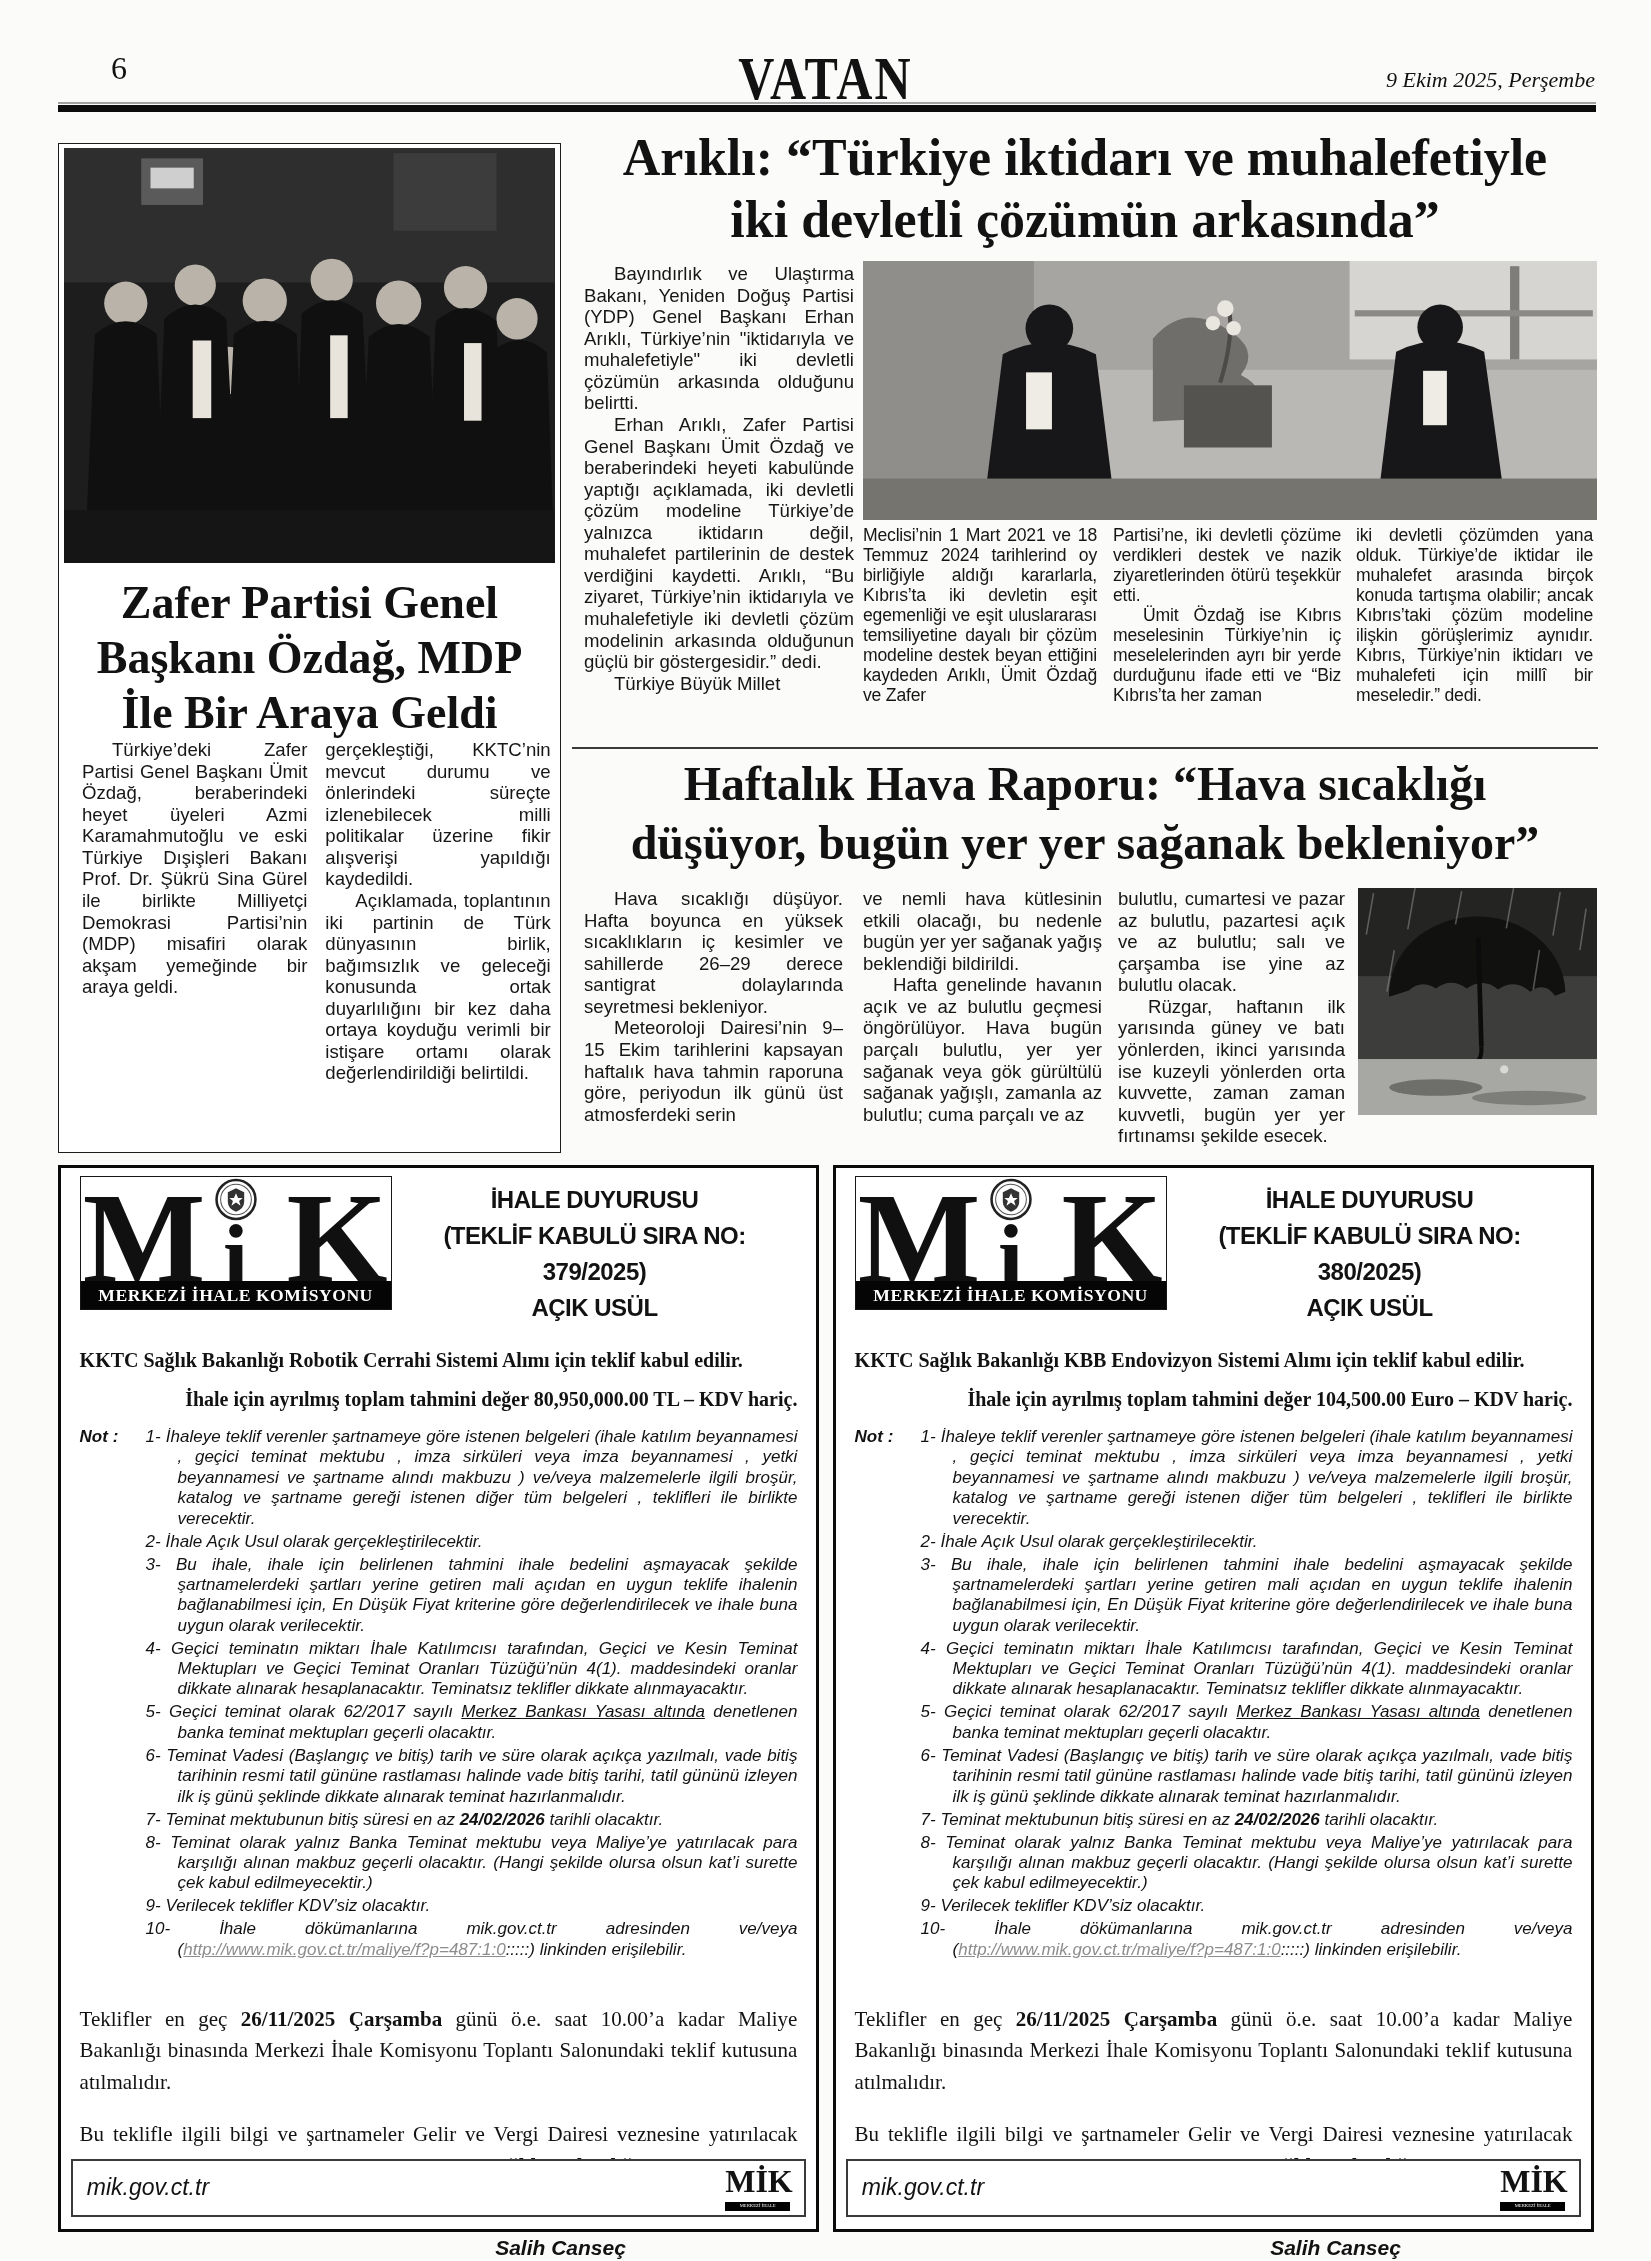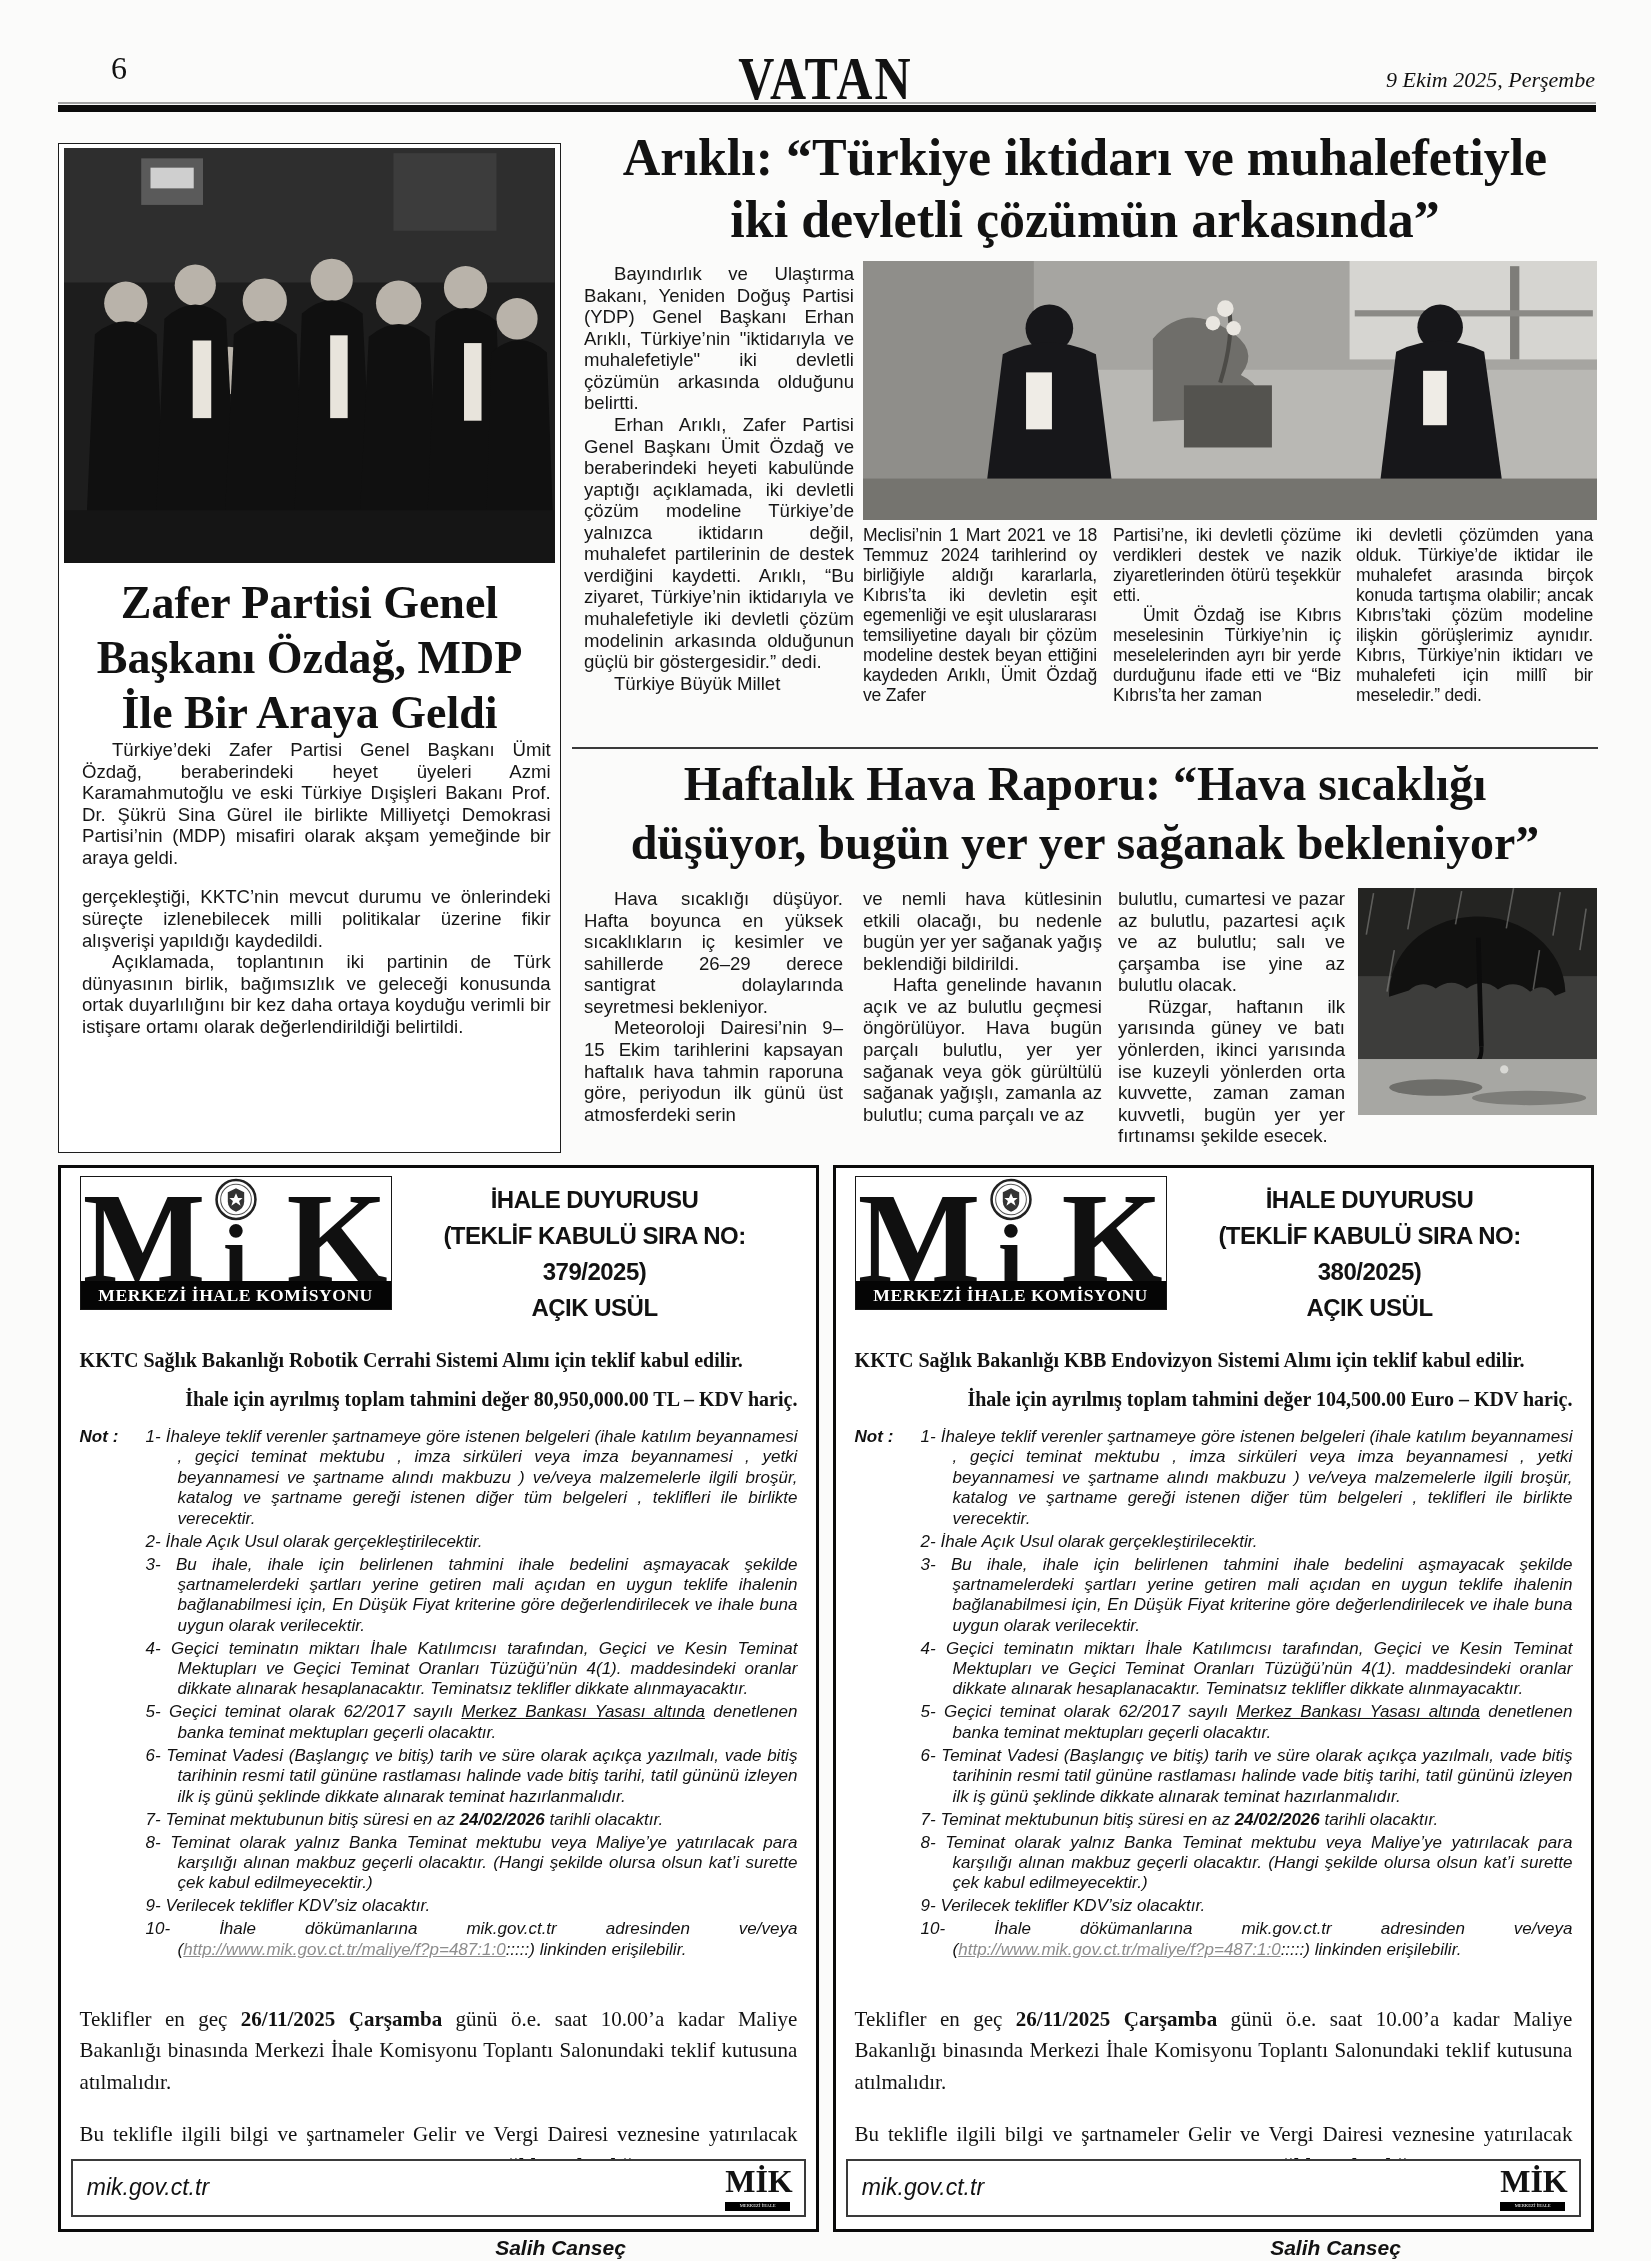--- a/index.html
+++ b/index.html
@@ -20,21 +20,21 @@
   .bodytxt{font-size:18.6px;line-height:1.16;text-align:justify;color:#161616;}
   .bodytxt p{margin:0;}
   .bodytxt p.ind{text-indent:30px;}
   .cond{font-size:17.6px;letter-spacing:-0.2px;line-height:1.14;}
 
   
   .a1-frame{left:58px;top:127px;width:503px;height:1010px;border:1.6px solid #1d1d1d;background:#fff;box-sizing:border-box;margin-top:16px;}
   .a1-photo{position:absolute;left:5.2px;top:4.1px;right:5.2px;height:415px;overflow:hidden;background:#222;}
   .a1-title{position:absolute;left:10.3px;right:10.3px;top:431px;text-align:center;
             font-family:"Liberation Serif",serif;font-weight:bold;font-size:46px;line-height:1.2;}
-  .a1-cols{position:absolute;left:23px;right:9.3px;top:595px;display:flex;gap:18px;flex-direction:column;}
+  .a1-cols{position:absolute;left:23px;right:9.3px;top:595px;display:flex;gap:18px;}
   .a1-cols .col{flex:1;}
 
   
   .a2-headline{left:572px;top:127px;width:1026px;text-align:center;
                font-family:"Liberation Serif",serif;font-weight:bold;font-size:52px;line-height:1.2;}
   .a2-col1{left:584px;top:263px;width:270px;}
   .a2-photo{left:863px;top:261px;width:734px;height:259px;overflow:hidden;background:#888;}
   .a2-col2{left:863px;top:525px;width:234px;}
   .a2-col3{left:1113px;top:525px;width:228px;}
   .a2-col4{left:1356px;top:525px;width:237px;}

